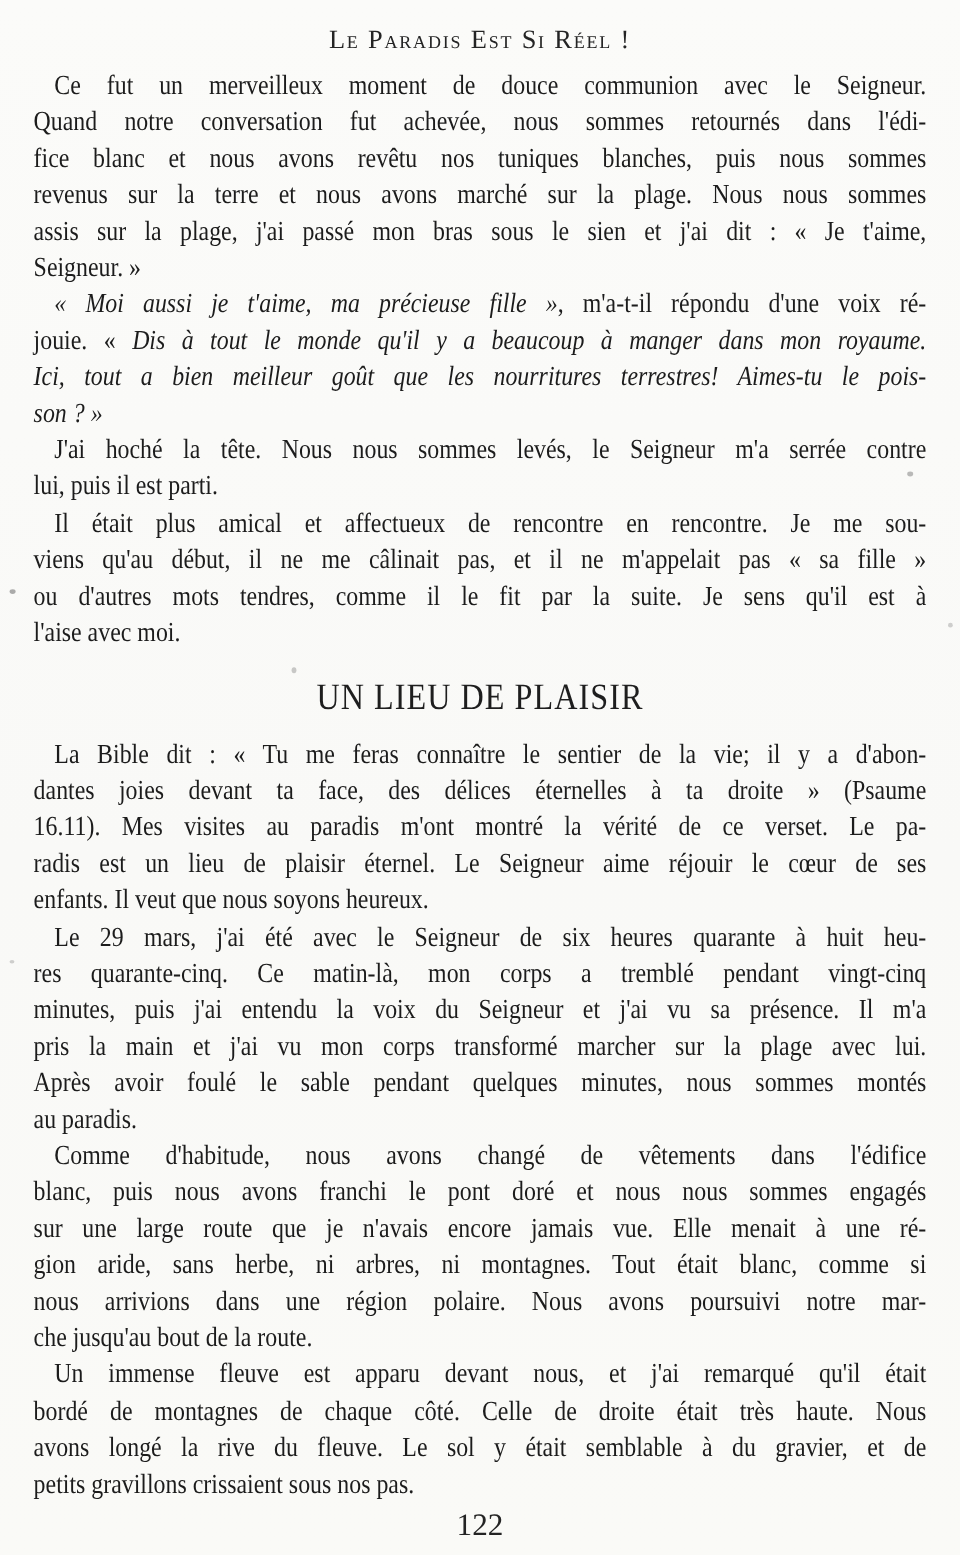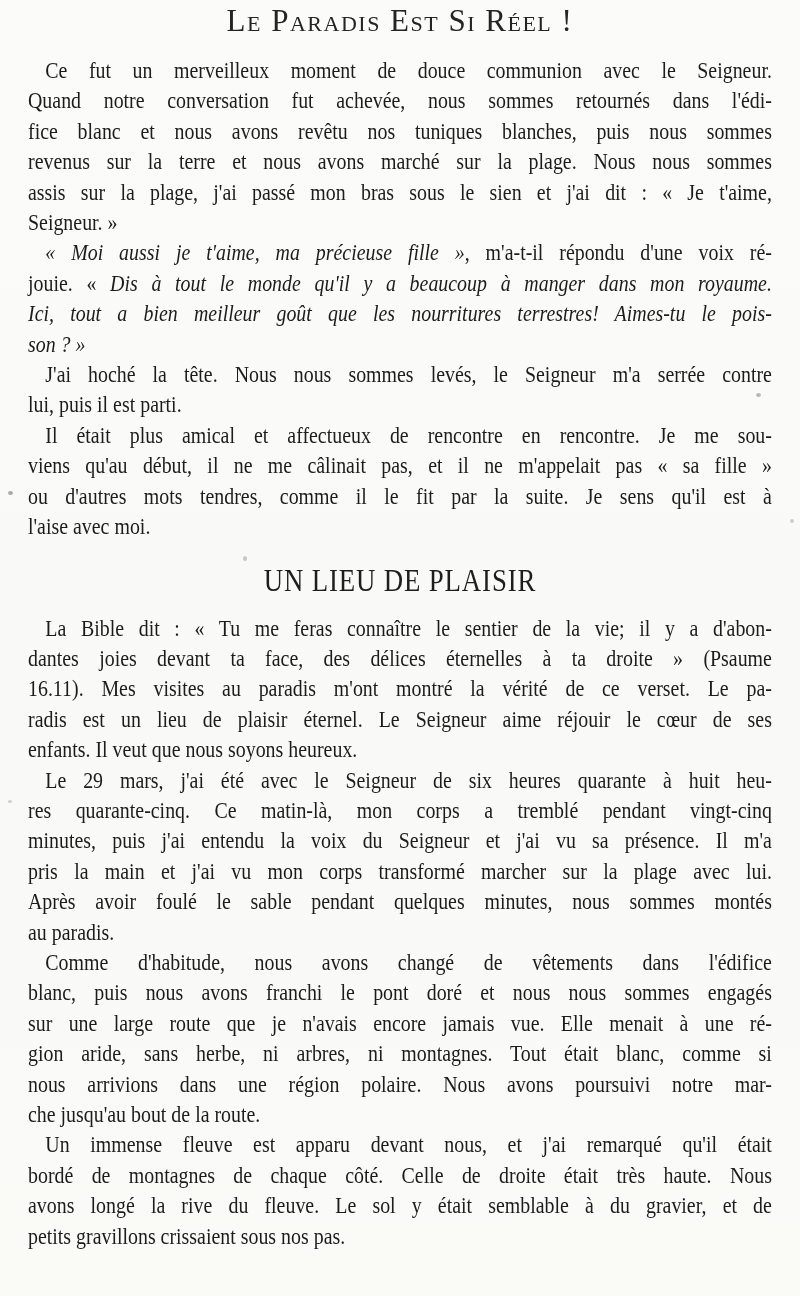--- a/index.html
+++ b/index.html
@@ -10,24 +10,24 @@
     font-family: "Liberation Serif", "DejaVu Serif", serif;
     color: #1c1c1c;
   }
   .page {
     position: relative;
     width: 800px; height: 1296px;
     background: linear-gradient(180deg, #fbfbf9 0%, #f9f9f7 55%, #fafaf7 100%);
   }
   .running-header {
     position: absolute;
-    top: 3px; left: 0; width: 800px;
+    top: 20px; left: 0; width: 800px;
     text-align: center;
     font-variant: small-caps;
-    font-size: 31px;
+    font-size: 22px;
     letter-spacing: 1.5px;
     color: #242424;
   }
   
   .body-text {
     position: absolute;
     top: 56px; left: 28px;
     width: 860px;
     transform: scaleX(0.865);
     transform-origin: 0 0;
@@ -121,19 +121,20 @@
         <div class="line last"><span>che jusqu'au bout de la route.</span></div>
       </div>
       <div class="para">
         <div class="line ind"><span>Un immense fleuve est apparu devant nous, et j'ai remarqué qu'il était</span></div>
         <div class="line"><span>bordé de montagnes de chaque côté. Celle de droite était très haute. Nous</span></div>
         <div class="line"><span>avons longé la rive du fleuve. Le sol y était semblable à du gravier, et de</span></div>
         <div class="line last"><span>petits gravillons crissaient sous nos pas.</span></div>
       </div>
     </div>
 
+  <div class="page-number">122</div>
 
   <div class="speck s1"></div>
   <div class="speck s2"></div>
   <div class="speck s3"></div>
   <div class="speck s4"></div>
   <div class="speck s5"></div>
 </div>
 
 </body></html>

